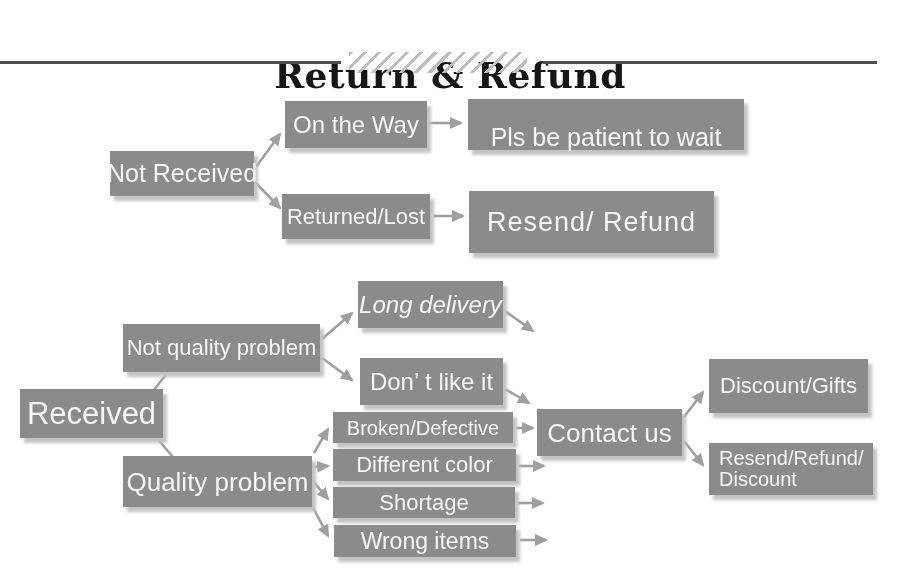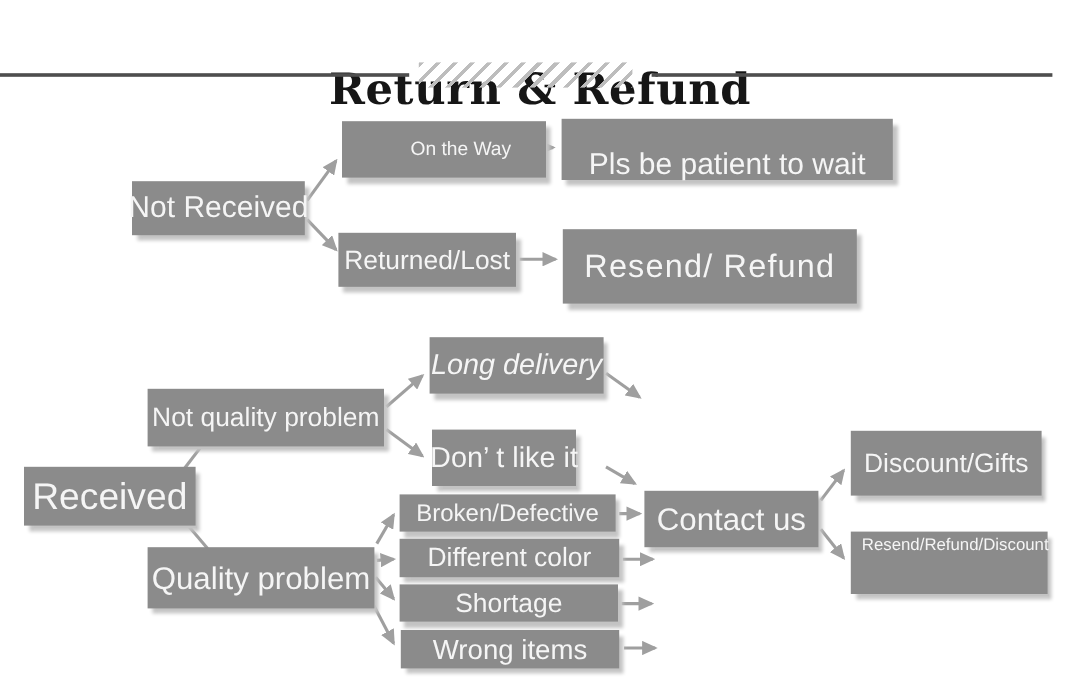--- a/index.html
+++ b/index.html
@@ -20,38 +20,38 @@
     position:absolute; left:349px; top:52px; width:178px; height:21px;
     background:repeating-linear-gradient(135deg, #bdbdbd 0 3px, transparent 3px 10px);
   }
   
   .node {
     position:absolute; background:#8b8b8b; color:#f5f5f5;
     display:flex; align-items:center; justify-content:center;
     box-shadow:4px 5px 3px #c3c3c3; line-height:1; white-space:pre;
   }
   .n-not-received  { left:110px; top:151px; width:144px; height:45px; font-size:25px; }
-  .n-on-the-way    { left:285px; top:101px; width:142px; height:47px; font-size:16px;padding-left:28px; }
+  .n-on-the-way    { left:285px; top:101px; width:142px; height:47px; font-size:24px; }
   .n-returned-lost { left:282px; top:194px; width:148px; height:45px; font-size:22px; }
   .n-pls-wait      { left:468px; top:99px;  width:276px; height:51px; font-size:25px;align-items:flex-end; }
   .n-resend-refund { left:469px; top:191px; width:245px; height:62px; font-size:27px; letter-spacing:1px; }
   .n-received      { left:20px;  top:389px; width:143px; height:49px; font-size:31px; }
   .n-not-quality   { left:123px; top:324px; width:197px; height:48px; font-size:22px; }
   .n-quality       { left:123px; top:456px; width:189px; height:51px; font-size:26px; }
   .n-long-delivery { left:358px; top:281px; width:145px; height:47px; font-size:24px;font-style:italic; }
-  .n-dont-like     { left:360px; top:358px; width:120px; height:47px; font-size:24px; }
+  .n-dont-like     { left:360px; top:358px; width:143px; height:47px; font-size:24px; }
   .n-broken        { left:333px; top:412px; width:180px; height:31px; font-size:20px; }
   .n-diff-color    { left:333px; top:449px; width:183px; height:32px; font-size:22px; }
   .n-shortage      { left:333px; top:487px; width:182px; height:31px; font-size:22px; }
   .n-wrong-items   { left:334px; top:525px; width:182px; height:32px; font-size:23px; }
   .n-contact-us    { left:537px; top:409px; width:145px; height:47px; font-size:26px; }
   .n-discount-gifts{ left:709px; top:359px; width:159px; height:54px; font-size:22px;align-items:center; }
   .n-rrd {
-    left:709px; top:443px; width:164px; height:52px; font-size:14px;
-    flex-direction:row; align-items:flex-start; justify-content:center;
+    left:709px; top:443px; width:164px; height:52px; font-size:20px;
+    flex-direction:column; align-items:flex-start; justify-content:center;
     padding-left:10px; box-sizing:border-box; line-height:21px;
   }
   
   .connectors { position:absolute; left:0; top:0; width:900px; height:578px; pointer-events:none; }
 </style>
 </head>
 <body>
 
 <div class="canvas">
 

